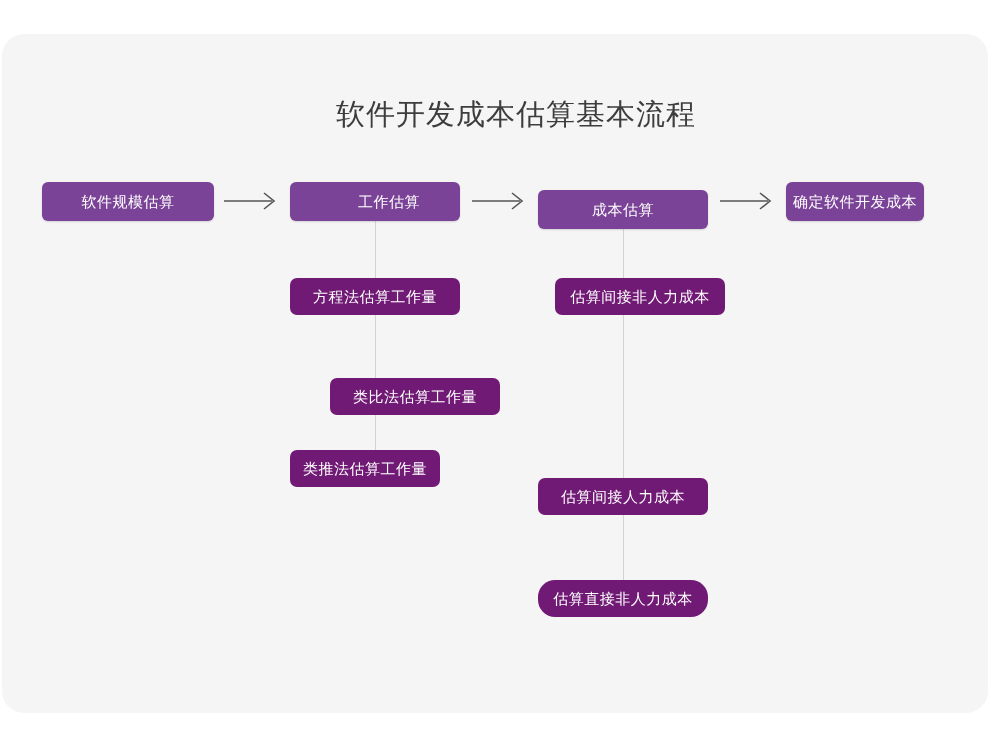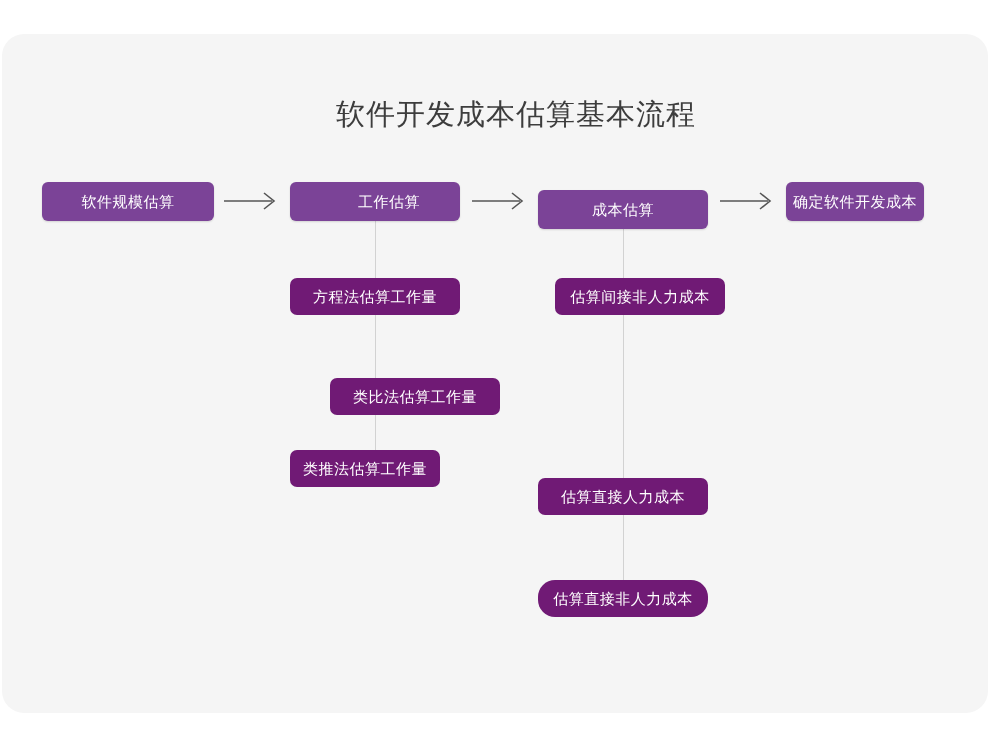--- a/index.html
+++ b/index.html
@@ -141,18 +141,18 @@
 
     <div class="node secondary" style="left:290px; top:278px; width:170px;">方程法估算工作量</div>
 
     <div class="node secondary" style="left:290px; top:378px; width:170px;margin-left:40px;">类比法估算工作量</div>
 
     <div class="node secondary" style="left:290px; top:450px; width:150px;">类推法估算工作量</div>
 
     <div class="node secondary" style="left:522px; top:278px; width:170px;margin-left:33px;">估算间接非人力成本</div>
 
 
-    <div class="node secondary" style="left:538px; top:478px; width:170px;">估算直接人力成本</div>
+    <div class="node secondary" style="left:538px; top:478px; width:170px;">估算间接人力成本</div>
 
     <div class="node secondary" style="left:538px; top:580px; width:170px;border-radius:17px;">估算直接非人力成本</div>
 
   </div>
 </div>
 
 </body></html>

